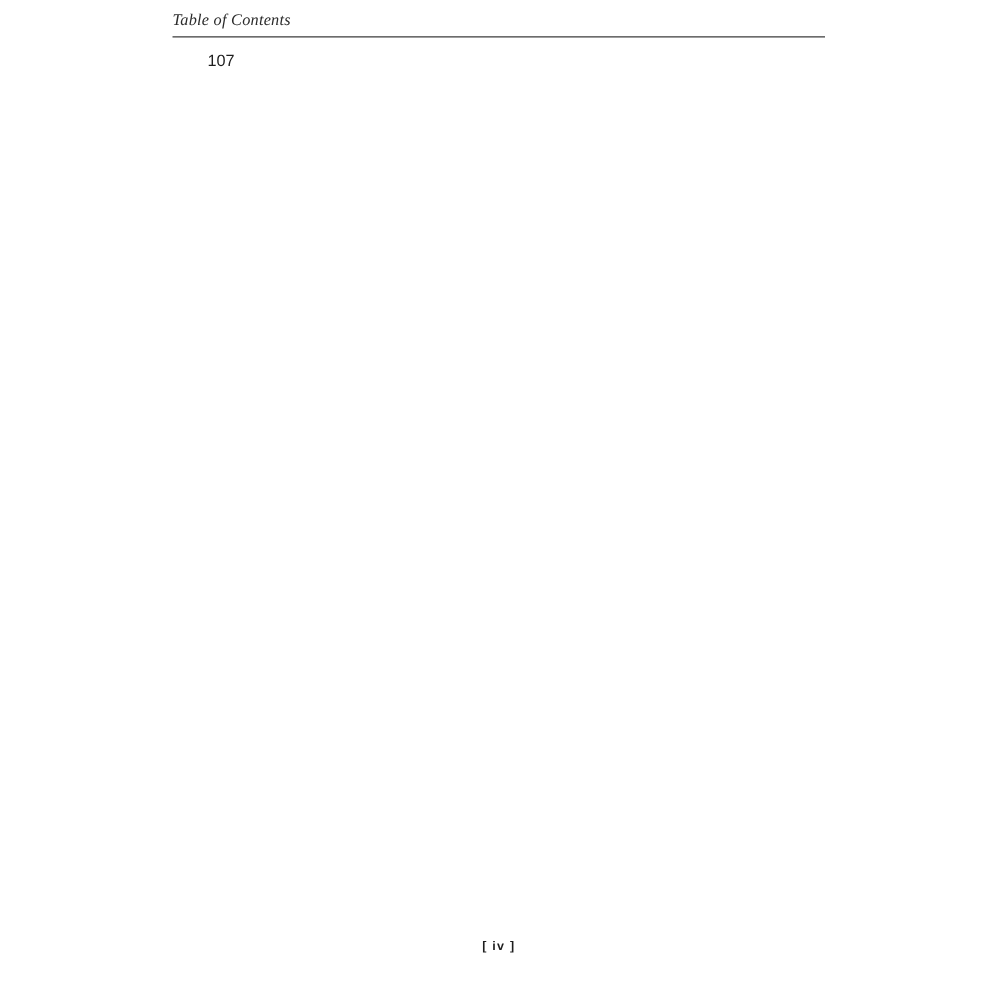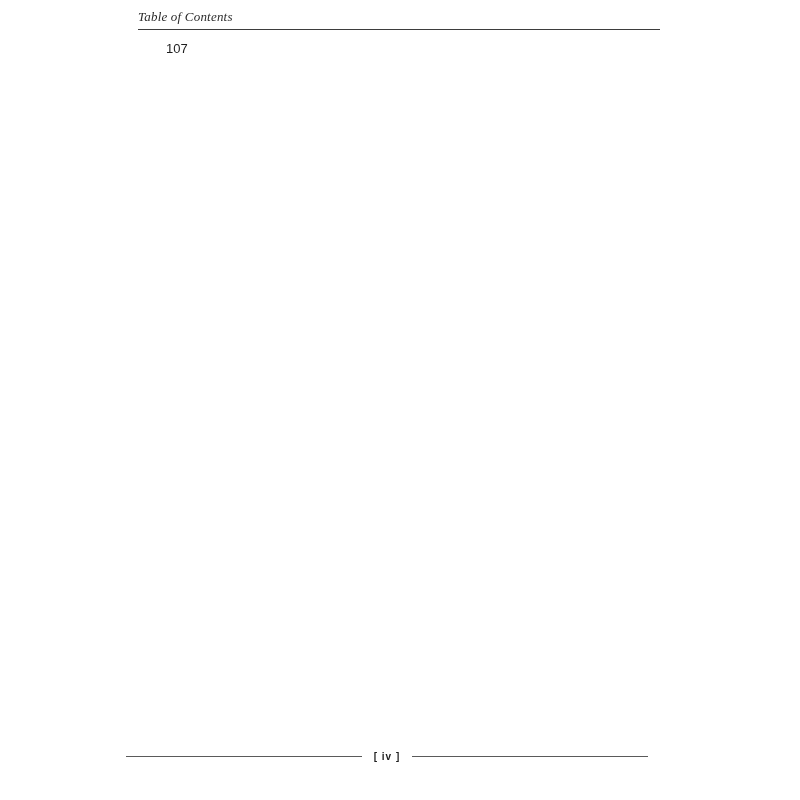--- a/index.html
+++ b/index.html
@@ -43,24 +43,25 @@
   .toc-row .label { white-space: nowrap; }
   .toc-row .page { white-space: nowrap; }
   .level-2 {
     font-size: 13px;
     line-height: 17.3px;
     padding-left: 28px;
   }
   
   .page-footer {
     position: absolute;
-    left: 126px; top: 751px;
+    left: 138px; top: 751px;
     width: 522px;
     display: flex;
     align-items: center;
+    flex-direction: column;
   }
   .footer-rule {
     flex: 1 1 auto;
     height: 1px;
     background: #5a5a5a;
   }
   .footer-label {
     font-size: 10px;
     font-weight: bold;
     color: #1e1e1e;

